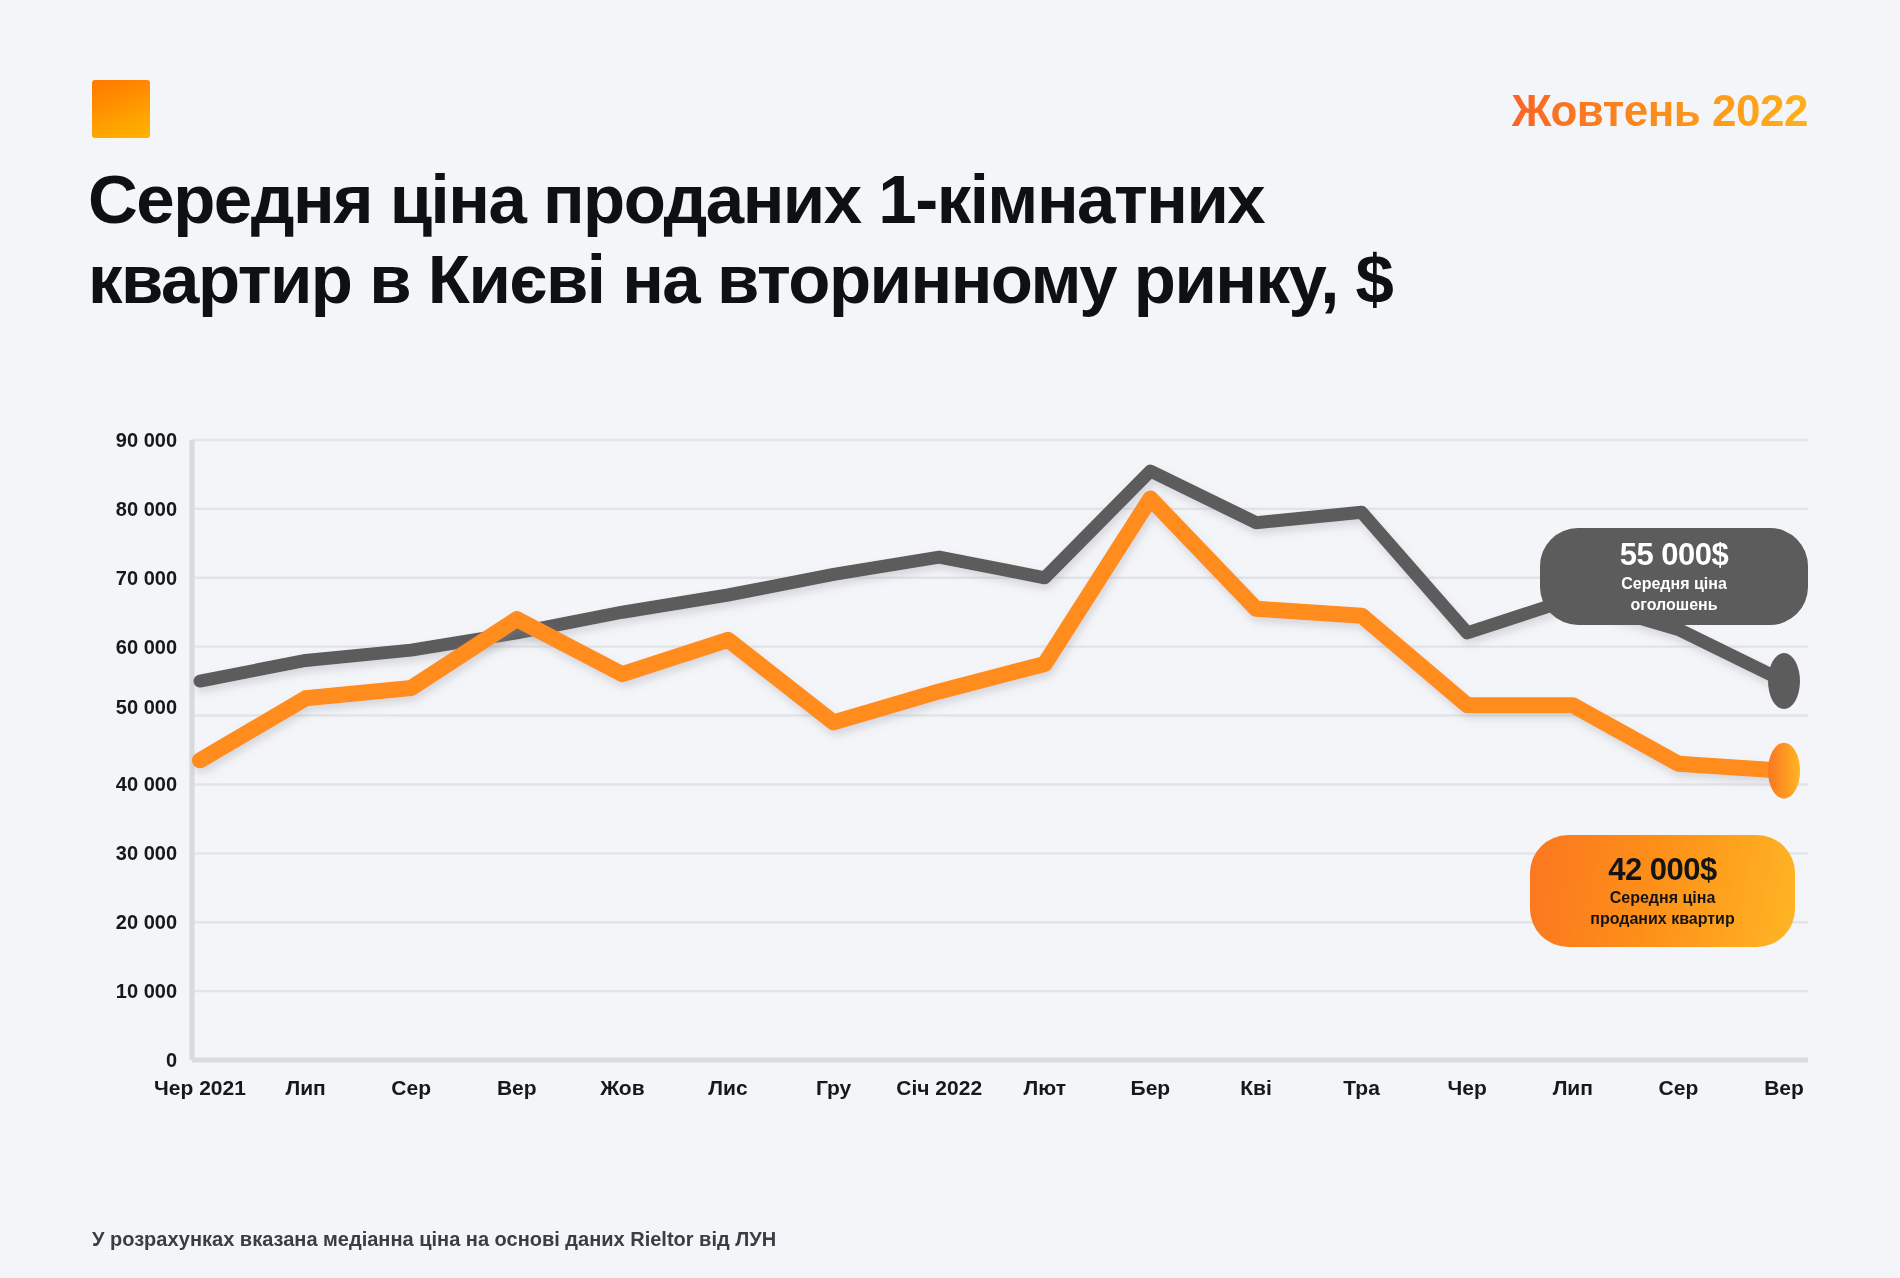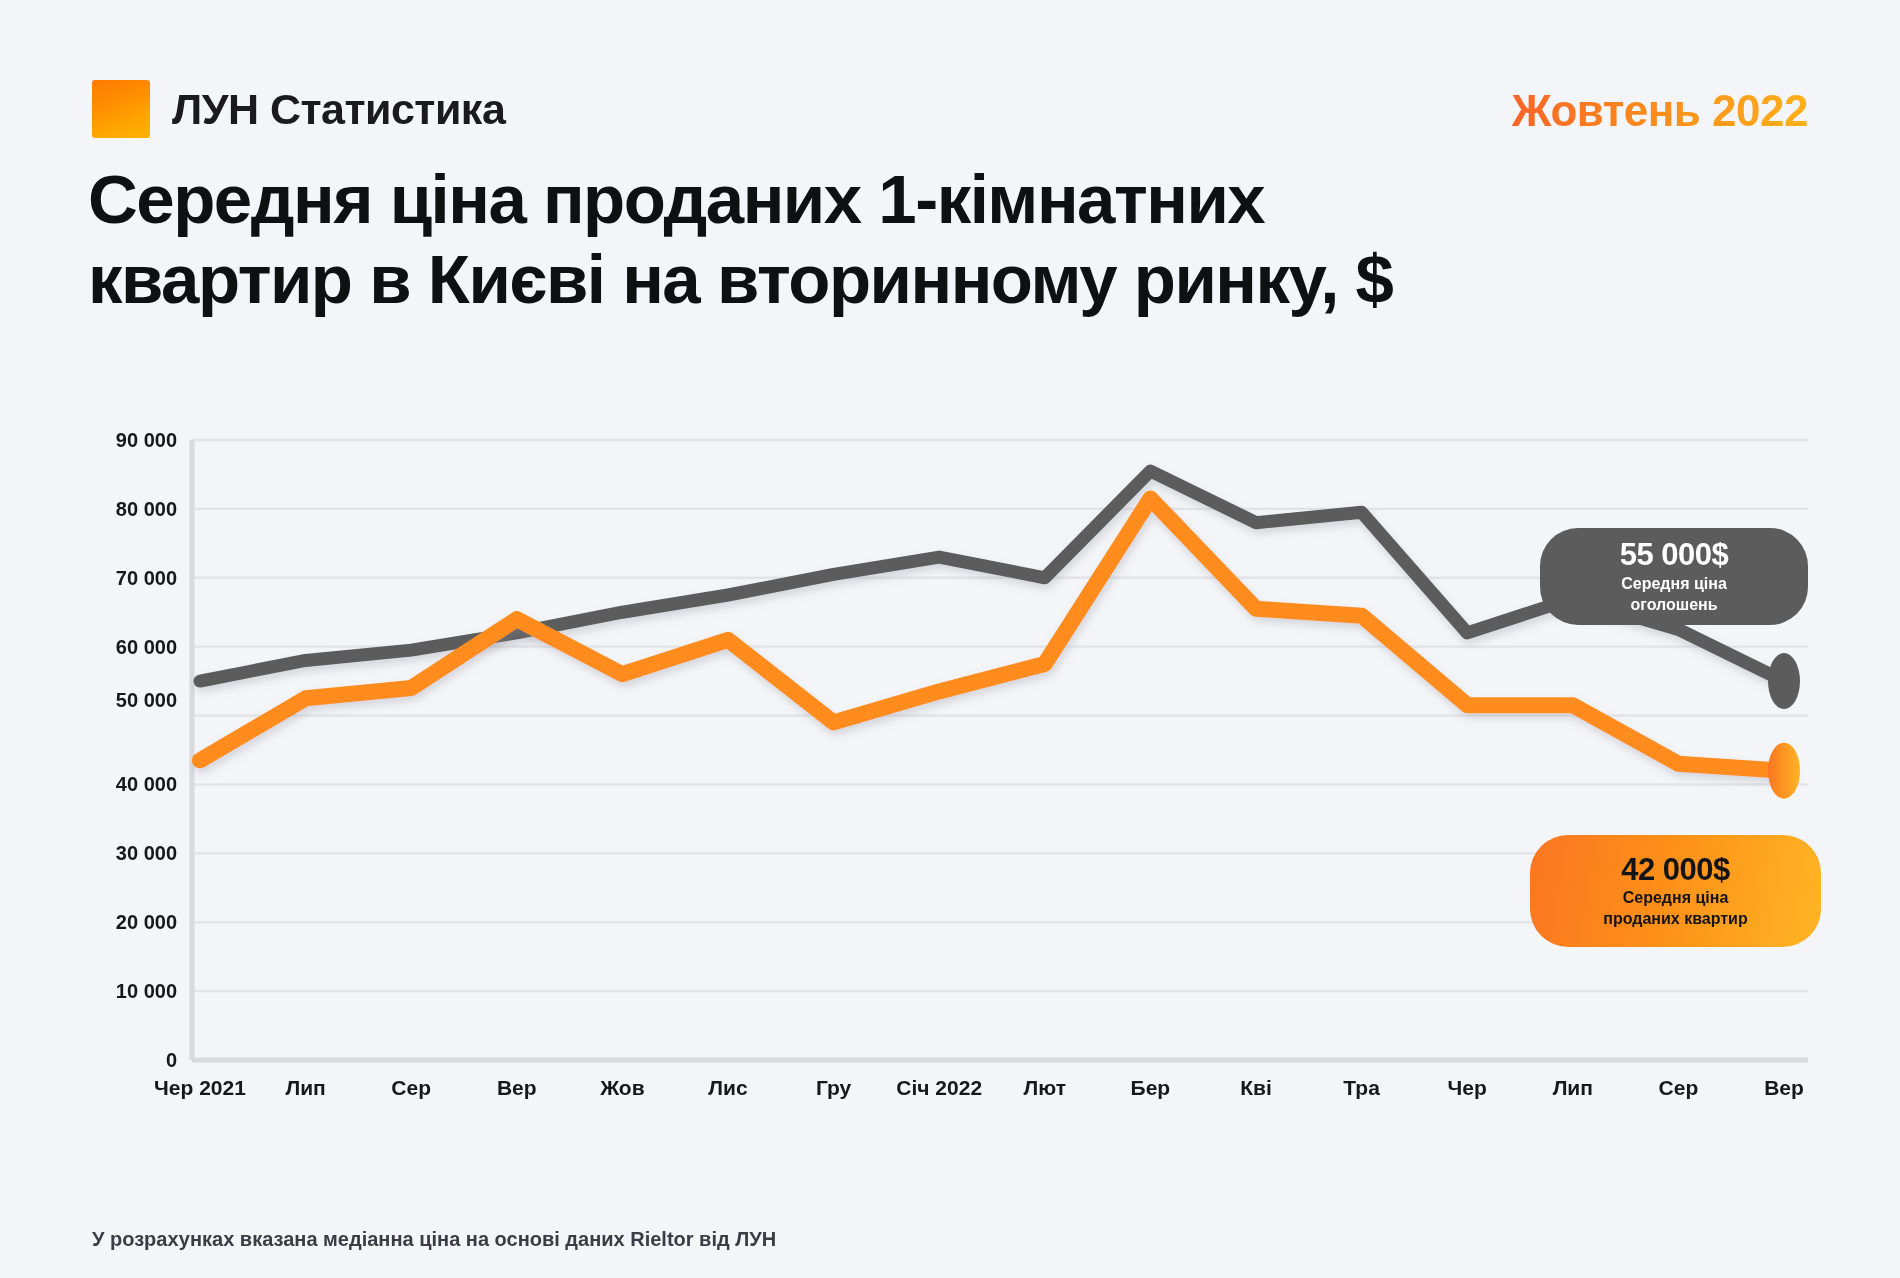--- a/index.html
+++ b/index.html
@@ -74,58 +74,55 @@
     text-align:center;padding:10px 40px;box-sizing:border-box;
   }
   .badge .big{font-size:31px;font-weight:800;line-height:1.12;letter-spacing:-0.5px;}
   .badge .sub{font-size:16px;font-weight:700;line-height:1.18;margin-top:2px;}
 
   .badge-gray{
     left:1540px;top:528px;width:268px;min-height:97px;
     background:#5c5c5c;color:#ffffff;
   }
   .badge-orange{
-    left:1530px;top:835px;width:291px;min-height:112px;
+    left:1530px;top:835px;width:265px;min-height:112px;
     background:linear-gradient(100deg,#fb7621 0%,#fd8f18 45%,#ffb524 100%);
     color:#141414;
   }
 
   
   .footnote{
     position:absolute;left:92px;top:1228px;
     font-size:20px;font-weight:600;color:#3b3d44;white-space:nowrap;
   }
 </style>
 </head>
 <body>
 
 <div class="wrap">
 
   <div class="header">
     <div class="logo-square"></div>
-    <div class="logo-text">
-      <span class="bold">ЛУН</span><span>&nbsp;</span><span class="reg">Статистика</span>
-    </div>
   </div>
 
   <div class="month-badge">Жовтень 2022</div>
 
   <div class="title">
     <span class="l1">Середня ціна проданих 1-кімнатних</span>
     <span class="l2">квартир в Києві на вторинному ринку, $</span>
   </div>
 
   <div class="chart-area">
     <div class="ylabels" id="ylabels">
         <span style="top: 620px;">0</span>
         <span style="top: 551.111px;">10 000</span>
         <span style="top: 482.222px;">20 000</span>
         <span style="top: 413.333px;">30 000</span>
         <span style="top: 344.444px;">40 000</span>
-        <span style="top: 260px;">50 000</span>
+        <span style="top: 267px;">50 000</span>
         <span style="top: 206.667px;">60 000</span>
         <span style="top: 137.778px;">70 000</span>
         <span style="top: 68.8889px;">80 000</span>
         <span style="top: 0px;">90 000</span>
       </div>
     <div class="plot">
       <svg id="plotsvg" viewBox="0 0 1616 620" preserveAspectRatio="none">
         <defs>
           <linearGradient id="orangeDot" x1="0" y1="0" x2="1" y2="0">
             <stop offset="0%" stop-color="#fb7621"></stop>

